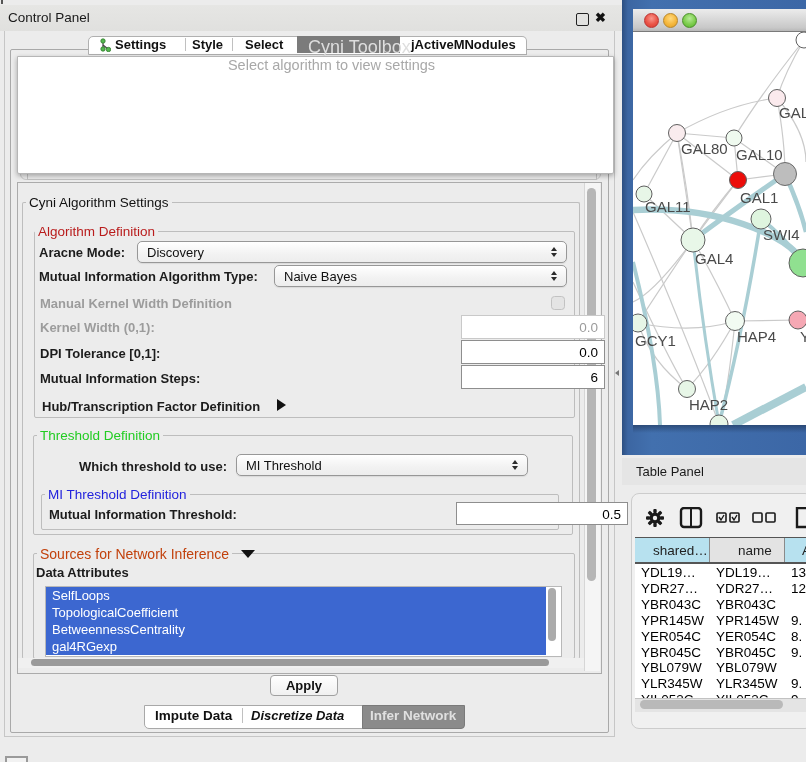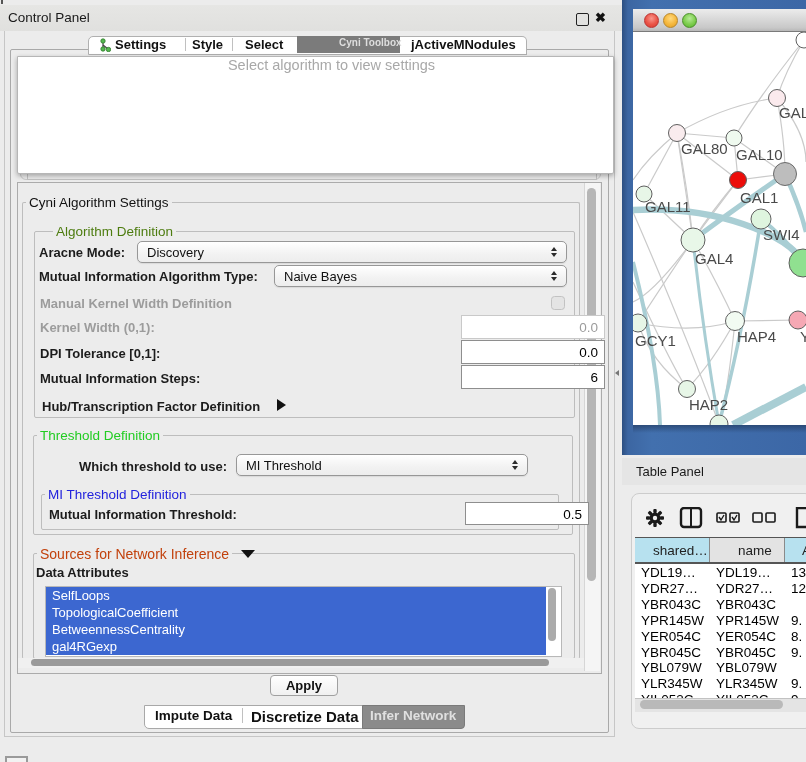--- a/index.html
+++ b/index.html
@@ -42,40 +42,40 @@
   <svg class="abs" style="left:11px;top:2px;" width="12" height="14" viewBox="0 0 12 14">
     <line x1="4" y1="3" x2="4" y2="11" stroke="#444" stroke-width="1.2"></line>
     <line x1="4" y1="7" x2="9" y2="11" stroke="#444" stroke-width="1.2"></line>
     <circle cx="4" cy="3" r="2.2" fill="#55b84f" stroke="#2c7a28" stroke-width="0.8"></circle>
     <circle cx="4" cy="11" r="2.2" fill="#55b84f" stroke="#2c7a28" stroke-width="0.8"></circle>
     <circle cx="9.5" cy="11.5" r="2.2" fill="#55b84f" stroke="#2c7a28" stroke-width="0.8"></circle>
   </svg>
   <div class="abs" style="left:27px;top:1px;font-size:13px;font-weight:bold;color:#111;">Settings</div>
   <div class="abs" style="left:104px;top:1px;font-size:13px;font-weight:bold;color:#111;">Style</div>
   <div class="abs" style="left:157px;top:1px;font-size:13px;font-weight:bold;color:#111;">Select</div>
-  <div class="abs" style="left:220px;top:1px;font-size:10px;font-weight:bold;color:#dedede;margin-left:31px;">Cyni Toolbox</div>
+  <div class="abs" style="left:220px;top:1px;font-size:18px;font-weight:normal;color:#dedede;">Cyni Toolbox</div>
   <div class="abs" style="left:323px;top:1px;font-size:13px;font-weight:bold;color:#111;">jActiveMNodules</div>
 </div>
 
 <div class="abs" style="left:20px;top:74px;width:579px;height:104px;background:#ededed;border:1px solid #c9c9c9;border-radius:6px;"></div>
 <div class="abs" style="left:27px;top:86px;width:568px;height:44px;background:#ebebeb;border:1px solid #c2c2c2;"></div>
 <div class="abs" style="left:33px;top:95px;width:552px;height:22px;border:2px solid #6ba2dd;border-radius:6px;background:#fff;box-shadow:0 0 3px 1px rgba(100,150,220,0.7);"></div>
 <div class="abs" style="left:27px;top:137px;width:568px;height:41px;background:#ebebeb;border:1px solid #c2c2c2;"></div>
 <div class="abs" style="left:33px;top:148px;width:552px;height:22px;border:1px solid #9a9a9a;border-radius:6px;background:#f8f8f8;"></div>
 
 <div class="abs" style="left:17px;top:182px;width:583px;height:490px;background:#ececec;border:1px solid #ababab;"></div>
 
 <div class="abs" style="left:584px;top:183px;width:15px;height:488px;background:#f5f5f5;border-left:1px solid #d6d6d6;"></div>
 <div class="abs" style="left:586.5px;top:188px;width:9px;height:393px;background:#b6b6b6;border-radius:5px;"></div>
 
 <div class="gbox" style="left:22px;top:202px;width:556px;height:456px;border-bottom:none;"></div>
 <div class="gtitle" style="left:26px;top:195px;color:#111;">Cyni Algorithm Settings</div>
 
 <div class="gbox" style="left:34px;top:231px;width:539px;height:185px;"></div>
-<div class="gtitle" style="left:53px;top:224px;color:#4d7c0f;">Algorithm Definition</div>
+<div class="gtitle" style="left:35px;top:224px;color:#b91c1c;">Algorithm Definition</div>
 
 <div class="lbl abs" style="left:39px;top:245px;">Aracne Mode:</div>
 <div class="combo" style="left:137px;top:241px;width:428px;">
     <span class="ct">Discovery</span>
   <div class="spin" style="right:8px;top:5px;">
       <div class="up"></div>
       <div class="dn"></div>
     </div>
   </div>
 
@@ -118,21 +118,21 @@
   <div class="spin" style="right:8px;top:5px;">
       <div class="up"></div>
       <div class="dn"></div>
     </div>
   </div>
 
 <div class="gbox" style="left:41px;top:494px;width:516px;height:34px;"></div>
 <div class="gtitle" style="left:45px;top:487px;color:#2222dd;">MI Threshold Definition</div>
 
 <div class="lbl abs" style="left:49px;top:507px;">Mutual Information Threshold:</div>
-<div class="field" style="left:429px;top:502px;width:122px;height:21px;">
+<div class="field" style="left:420px;top:502px;width:122px;height:21px;padding-left:48px;">
     <span class="fieldtxt">0.5</span>
   </div>
 
 <div class="gbox" style="left:33px;top:553px;width:540px;height:104px;"></div>
 <div class="gtitle" style="left:37px;top:546px;color:#c2410c;font-size:14px;">Sources for Network Inference</div>
 <div class="abs" style="left:241px;top:550px;width:0;height:0;border-left:7.5px solid transparent;border-right:7.5px solid transparent;border-top:8px solid #111;"></div>
 
 <div class="lbl abs" style="left:36px;top:565px;">Data Attributes</div>
 
 <div class="abs" style="left:45px;top:586px;width:515px;height:69px;background:#fff;border:1px solid #b8b8b8;"></div>
@@ -143,21 +143,21 @@
 <div class="abs" style="left:18px;top:658px;width:566px;height:10px;background:#f0f0f0;"></div>
 <div class="abs" style="left:31px;top:659px;width:518px;height:7px;background:#9a9a9a;border-radius:3.5px;"></div>
 
 <div class="abs" style="left:270px;top:675px;width:66px;height:19px;background:linear-gradient(#fff,#f0f0f0);border:1px solid #a0a0a0;border-radius:4px;text-align:center;font-size:13px;font-weight:bold;color:#111;line-height:19px;">Apply</div>
 
 <div id="bottabs" class="abs" style="left:144px;top:705px;height:22px;">
   <div class="abs" style="left:0;top:0;width:218px;height:22px;background:#fff;border:1px solid #a8a8a8;border-radius:0 0 0 5px;"></div>
   <div class="abs" style="left:98px;top:3px;width:1px;height:15px;background:#c0c0c0;"></div>
   <div class="abs" style="left:218px;top:0;width:101px;height:22px;background:#8b8b8b;border:1px solid #7a7a7a;border-radius:0 0 4px 0;"></div>
   <div class="abs" style="left:11px;top:3px;font-size:13.5px;font-weight:bold;color:#111;">Impute Data</div>
-  <div class="abs" style="left:107px;top:3px;font-size:15px;font-weight:bold;color:#111;">Discretize Data</div>
+  <div class="abs" style="left:107px;top:3px;font-size:13px;font-weight:bold;color:#111;font-style:italic;">Discretize Data</div>
   <div class="abs" style="left:226px;top:3px;font-size:13.5px;font-weight:bold;color:#e0e0e0;">Infer Network</div>
 </div>
 
 <div class="abs" style="left:17px;top:56px;width:563px;height:116px;background:#fff;border:1px solid #b6b6b6;box-shadow:0 2px 5px rgba(0,0,0,0.3);border-radius:0 0 2px 2px;padding-left:32px;">
   <div style="text-align:center;font-size:14.5px;color:#a8a8a8;margin-top:0px;">Select algorithm to view settings</div>
 </div>
 
 <div class="abs" style="left:5px;top:756px;width:19px;height:10px;background:#f2f2f2;border:2px solid #9a9a9a;"></div>
 
 <div class="abs" style="left:615px;top:370px;width:0;height:0;border-top:3px solid transparent;border-bottom:3px solid transparent;border-right:4px solid #777;"></div>

